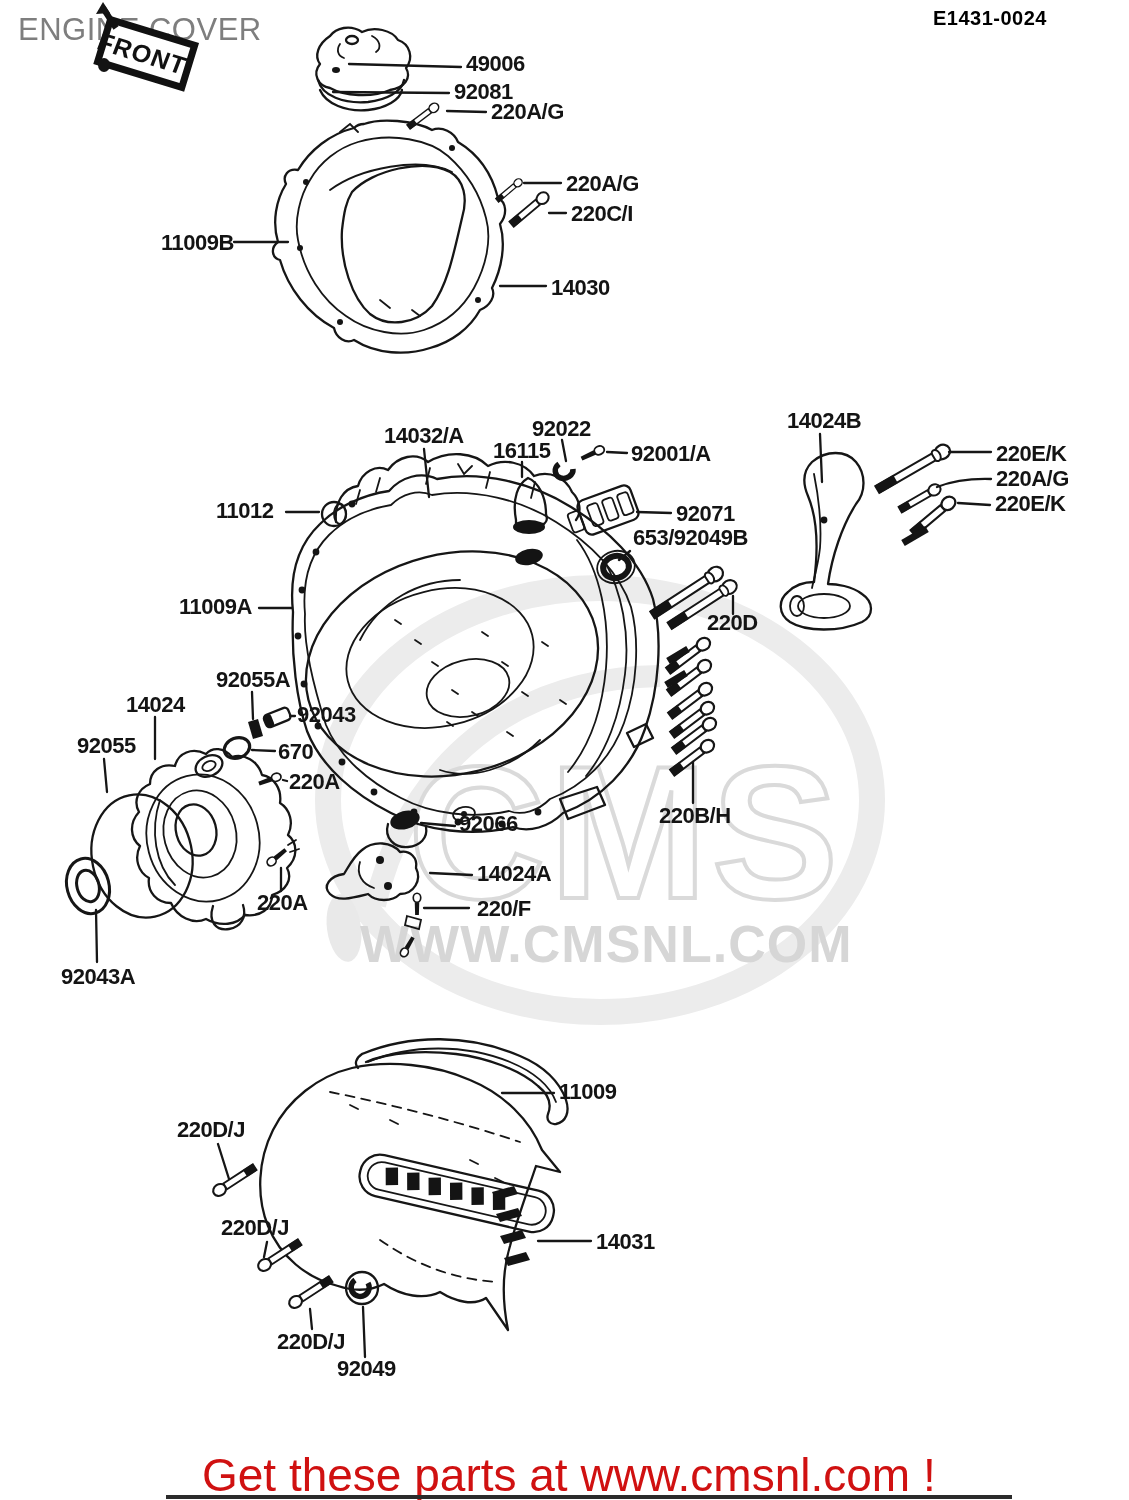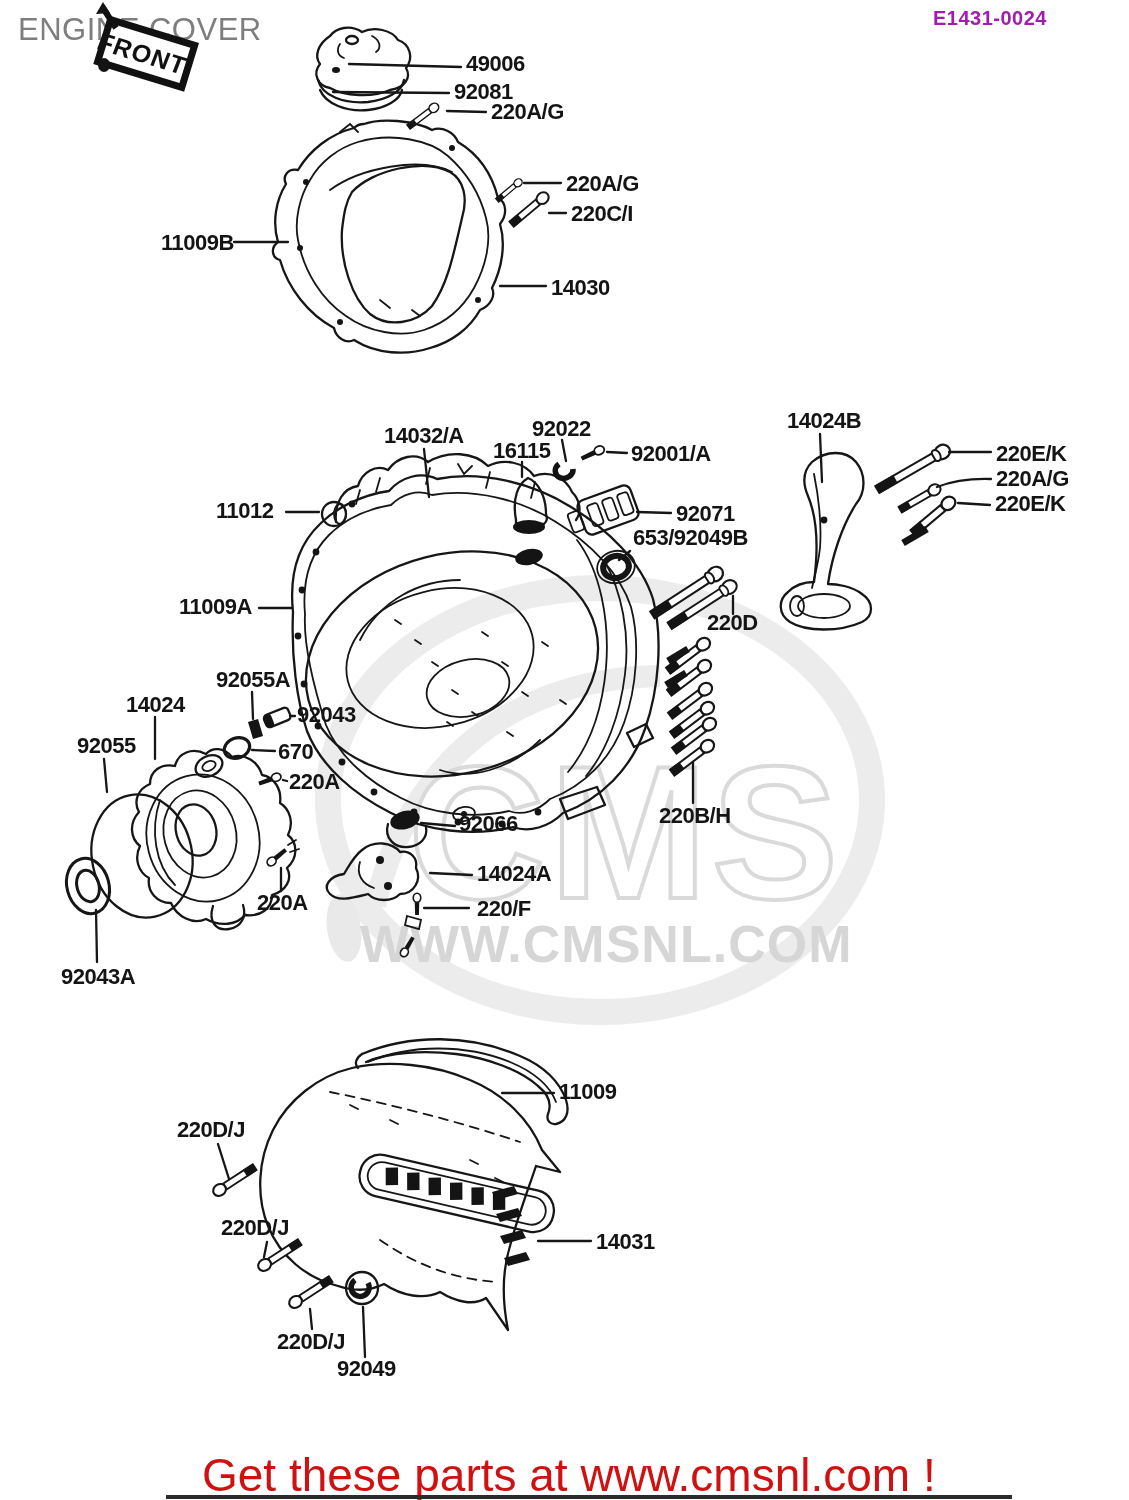--- a/index.html
+++ b/index.html
@@ -1,20 +1,20 @@
 <!DOCTYPE html>
 <html><head>
 <meta charset="utf-8">
 <style>
   html,body{margin:0;padding:0;background:#fff;}
   .page{position:relative;width:1129px;height:1500px;background:#fff;overflow:hidden;
         font-family:"Liberation Sans",sans-serif;}
   .title{position:absolute;left:18px;top:12px;font-size:31px;color:#7e7e7e;
          letter-spacing:.5px;font-weight:400;}
-  .code{position:absolute;left:933px;top:7px;font-size:20px;font-weight:700;color:#a21caf;
+  .code{position:absolute;left:933px;top:7px;font-size:20px;font-weight:700;color:#000000;
         letter-spacing:.5px;}
   .footer{position:absolute;left:202px;top:1448px;font-size:46px;color:#d01111;
           letter-spacing:0;white-space:nowrap;cursor:pointer;text-decoration:none;}
   .bottom-rule{position:absolute;left:166px;top:1495px;width:846px;height:4px;background:#2b2b2b;}
   svg{position:absolute;left:0;top:0;}
   svg *{vector-effect:none;}
   .ln{stroke:#161616;stroke-width:2.3;fill:none;stroke-linecap:round;stroke-linejoin:round;}
   .lnthin{stroke:#161616;stroke-width:1.8;fill:none;stroke-linecap:round;}
   .dk{fill:#141414;stroke:none;}
   .lbl{font:700 22px "Liberation Sans",sans-serif;fill:#141414;letter-spacing:-.5px;}

